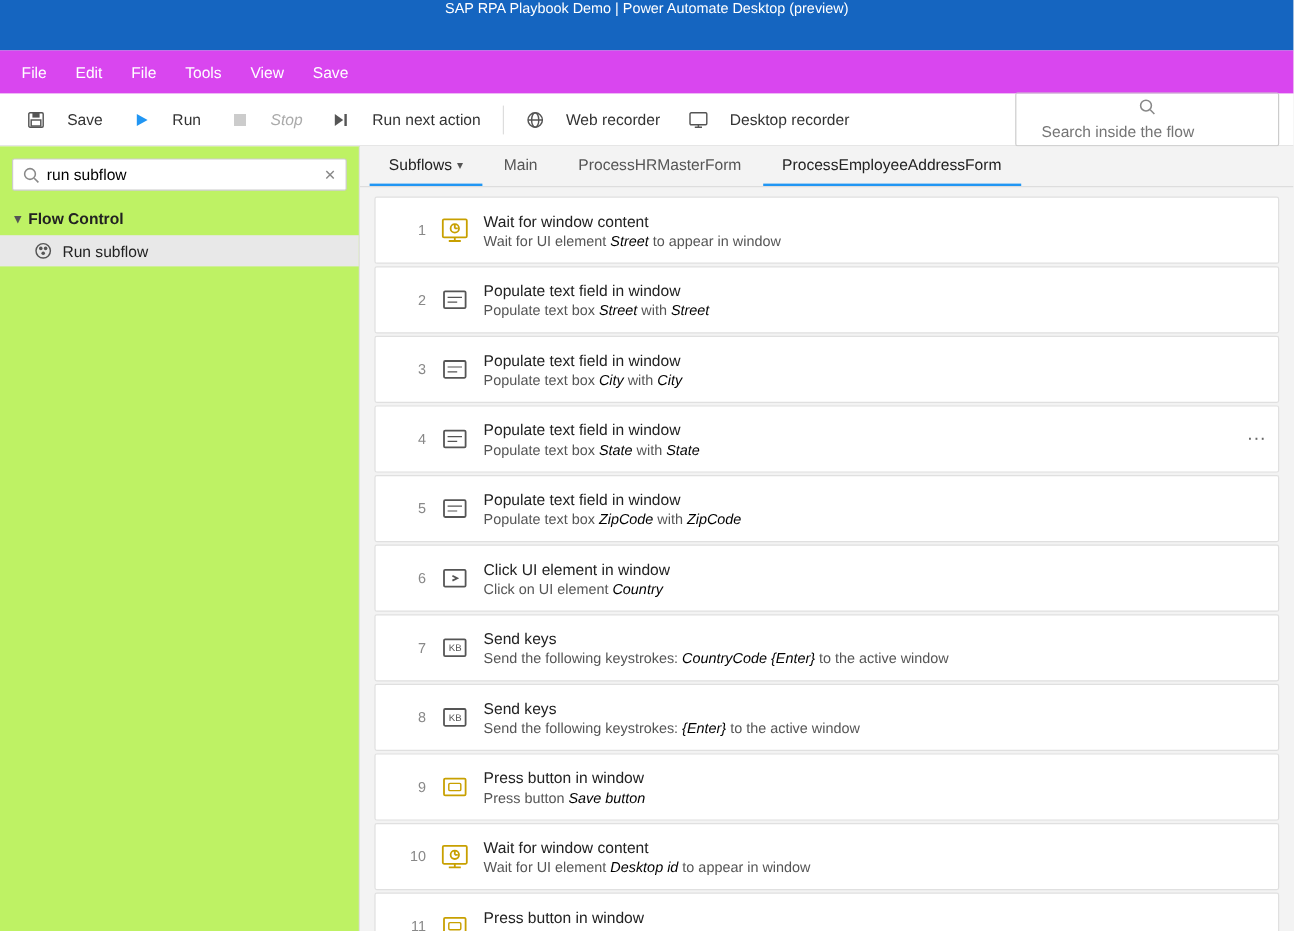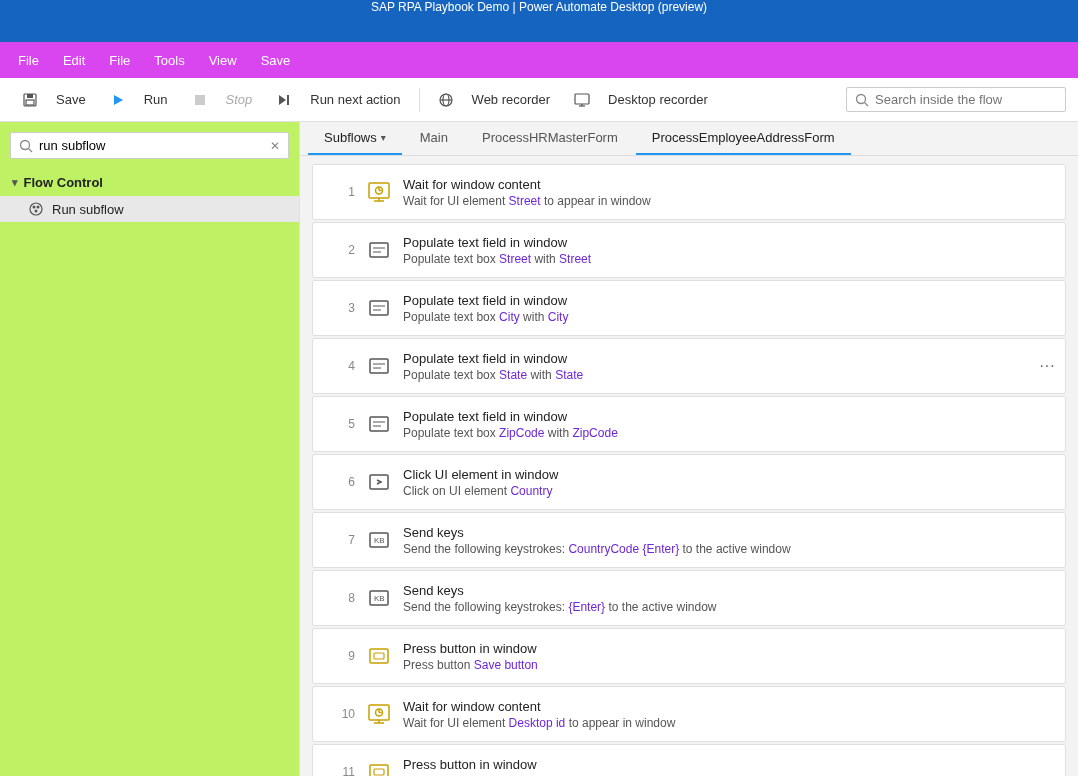--- a/index.html
+++ b/index.html
@@ -61,20 +61,21 @@
     .toolbar-sep { width: 1px; height: 24px; background: #ddd; margin: 0 4px; }
     .toolbar-search {
       margin-left: auto;
       display: flex;
       align-items: center;
       border: 1px solid #ccc;
       border-radius: 2px;
       padding: 4px 8px;
       width: 220px;
       gap: 6px;
+      flex-direction: column;
     }
     .toolbar-search input {
       border: none;
       outline: none;
       font-size: 13px;
       flex: 1;
       color: #555;
     }
 
     
@@ -216,23 +217,24 @@
       font-size: 13px;
       color: #222;
       font-weight: 500;
       margin-bottom: 2px;
     }
     .action-desc {
       font-size: 12px;
       color: #555;
     }
     .action-link {
-      color: #6d28d9;
+      color: #000000;
       text-decoration: none;
       cursor: pointer;
+      font-style: italic;
     }
     .action-more {
       position: absolute;
       right: 10px;
       top: 50%;
       transform: translateY(-50%);
       color: #666;
       font-size: 16px;
       cursor: pointer;
       display: none;

